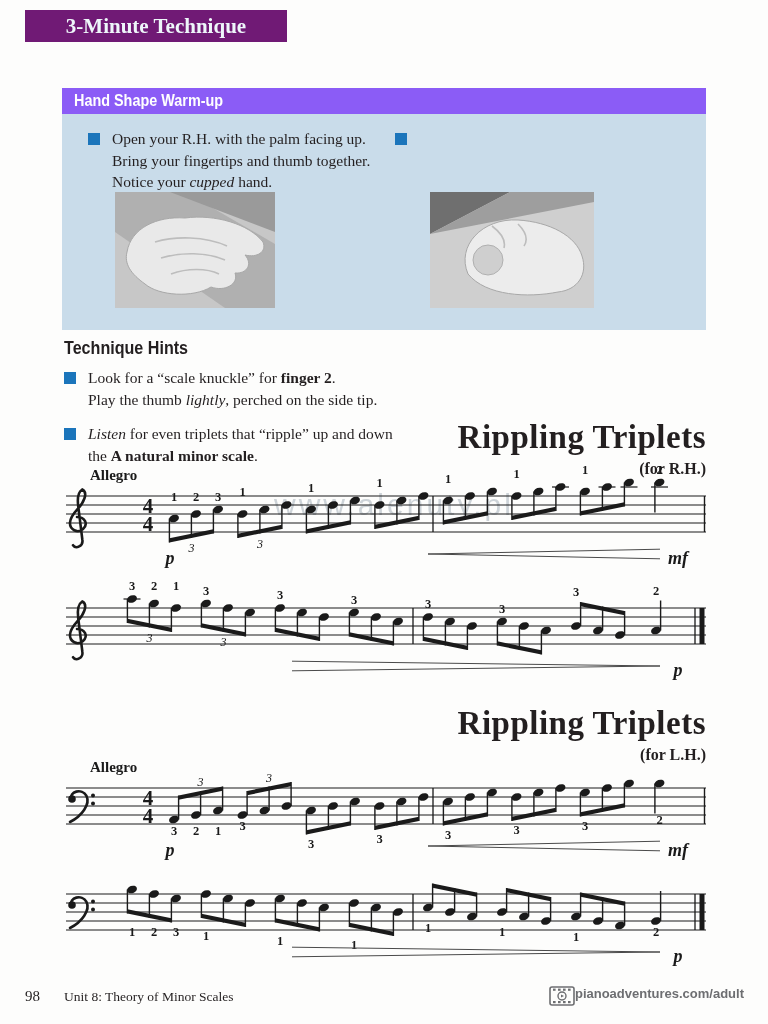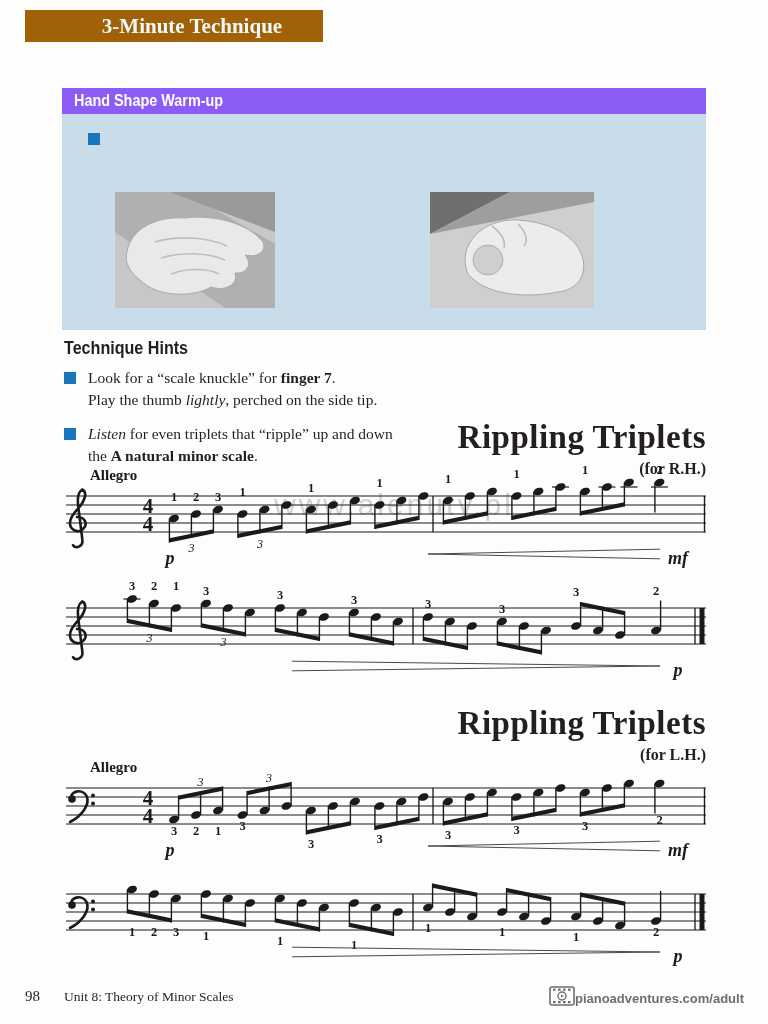--- a/index.html
+++ b/index.html
@@ -1,21 +1,21 @@
 <!DOCTYPE html>
 <html><head>
 <meta charset="utf-8">
 <style>
   html,body{margin:0;padding:0;background:#e9e9e9;}
   .page{position:relative;width:768px;height:1024px;background:#fdfdfc;overflow:hidden;
         font-family:"Liberation Serif", serif;color:#231f20;}
   
-  .band{position:absolute;left:25px;top:10px;width:262px;height:32px;background:#a16207;
+  .band{position:absolute;left:25px;top:10px;width:262px;height:32px;background:#701a75;
         color:#eef7fa;font-weight:bold;font-size:21px;line-height:32px;text-align:center;
-        font-family:"Liberation Serif", serif;padding-left:36px;}
+        font-family:"Liberation Serif", serif;}
   
   .warmbox{position:absolute;left:62px;top:88px;width:644px;height:242px;background:#c9dcea;}
   .warmbar{height:26px;background:#8b5cf6;color:#ffffff;font-family:"Liberation Sans", sans-serif;
            font-weight:bold;font-size:16px;line-height:26px;padding-left:12px;
            transform-origin:left center;}
   .warmbar .squeeze{display:inline-block;transform:scaleX(.9);transform-origin:left center;}
   .wb-row{display:flex;padding:14px 10px 0 20px;}
   .wb-col{display:flex;width:322px;}
   .bullet{width:12px;height:12px;background:#1b75bb;margin:5px 12px 0 6px;flex:none;}
   .btxt{font-size:15.5px;line-height:21.5px;}
@@ -36,38 +36,46 @@
   
   .sys{position:absolute;left:62px;width:648px;height:116px;}
   .sys svg{position:relative;z-index:2;display:block;}
   .watermark{position:absolute;left:212px;top:22px;z-index:1;
              font-family:"Liberation Sans", sans-serif;font-size:30px;letter-spacing:3px;
              color:rgba(158,170,180,.5);}
   
   .footer{position:absolute;left:0;top:986px;width:768px;height:28px;font-size:14px;}
   .pagenum{position:absolute;left:25px;top:2px;font-size:15px;}
   .unit{position:absolute;left:64px;top:3px;font-size:13.5px;text-align:center;}
-  .weblink{position:absolute;right:24px;top:0;display:flex;align-items:flex-end;gap:0;}
+  .weblink{position:absolute;right:24px;top:0;display:flex;align-items:flex-start;gap:0;}
   .weblink .url{font-family:"Liberation Sans", sans-serif;font-weight:bold;font-size:13px;
                 color:#6d6e71;}
 </style>
 </head>
 <body>
 
 <div class="page">
 
   <div class="band">
     <span>3-Minute Technique</span>
   </div>
 
   <div class="warmbox">
     <div class="warmbar">
       <span class="squeeze">Hand Shape Warm-up</span>
     </div>
     <div class="wb-row">
+      <div class="wb-col">
+        <span class="bullet"></span>
+        <div class="btxt">
+            <div class="rline"><span>Open your R.H. with the palm facing up.</span></div>
+            <div class="rline"><span>Bring your fingertips and thumb together.</span></div>
+            <div class="rline"><span>Notice your </span><span class="i">cupped</span><span> hand.</span></div>
+          </div>
+      </div>
       <div class="wb-col">
         <span class="bullet"></span>
       </div>
     </div>
     <div class="photos">
       <div class="photo" style="left:53px;width:160px;height:116px;">
         <svg width="160" height="116">
           <rect x="0" y="0" width="160" height="116" fill="#c7c7c7"></rect>
           <polygon points="0,0 70,0 160,52 160,116 110,116 0,40" fill="#b0b0b0"></polygon>
           <polygon points="55,0 160,0 160,40" fill="#9a9a9a"></polygon>
@@ -89,21 +97,21 @@
         </svg>
       </div>
     </div>
   </div>
 
   <div class="hints">
     <h3>Technique Hints</h3>
     <div class="hint-row">
       <span class="bullet"></span>
       <div class="btxt">
-          <div class="rline"><span>Look for a “scale knuckle” for </span><span class="b">finger 7</span><span>.</span></div>
+          <div class="rline"><span>Look for a “scale knuckle” for </span><span class="b">finger 2</span><span>.</span></div>
           <div class="rline"><span>Play the thumb </span><span class="i">lightly</span><span>, perched on the side tip.</span></div>
         </div>
     </div>
     <div class="hint-row">
       <span class="bullet"></span>
       <div class="btxt">
           <div class="rline"><span class="i">Listen</span><span> for even triplets that “ripple” up and down</span></div>
           <div class="rline"><span>the </span><span class="b">A natural minor scale</span><span>.</span></div>
         </div>
     </div>

